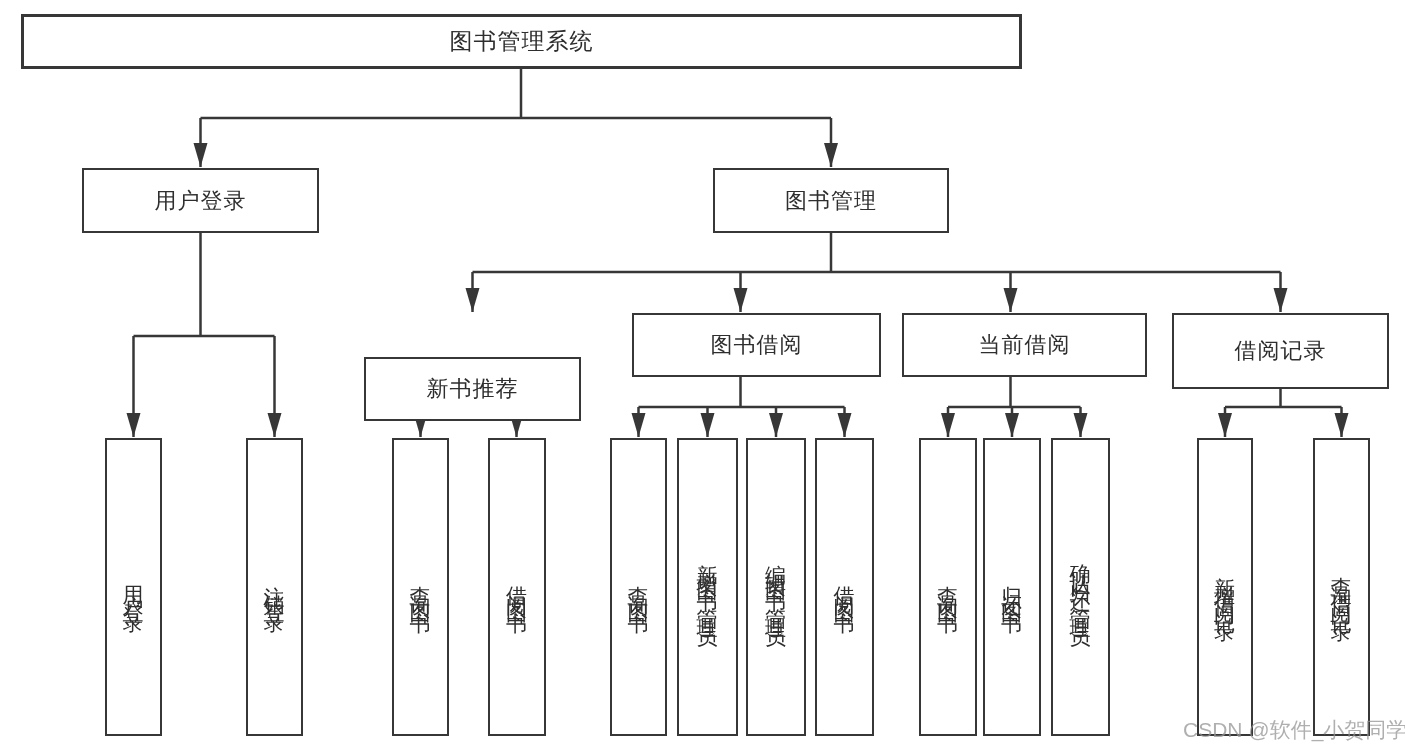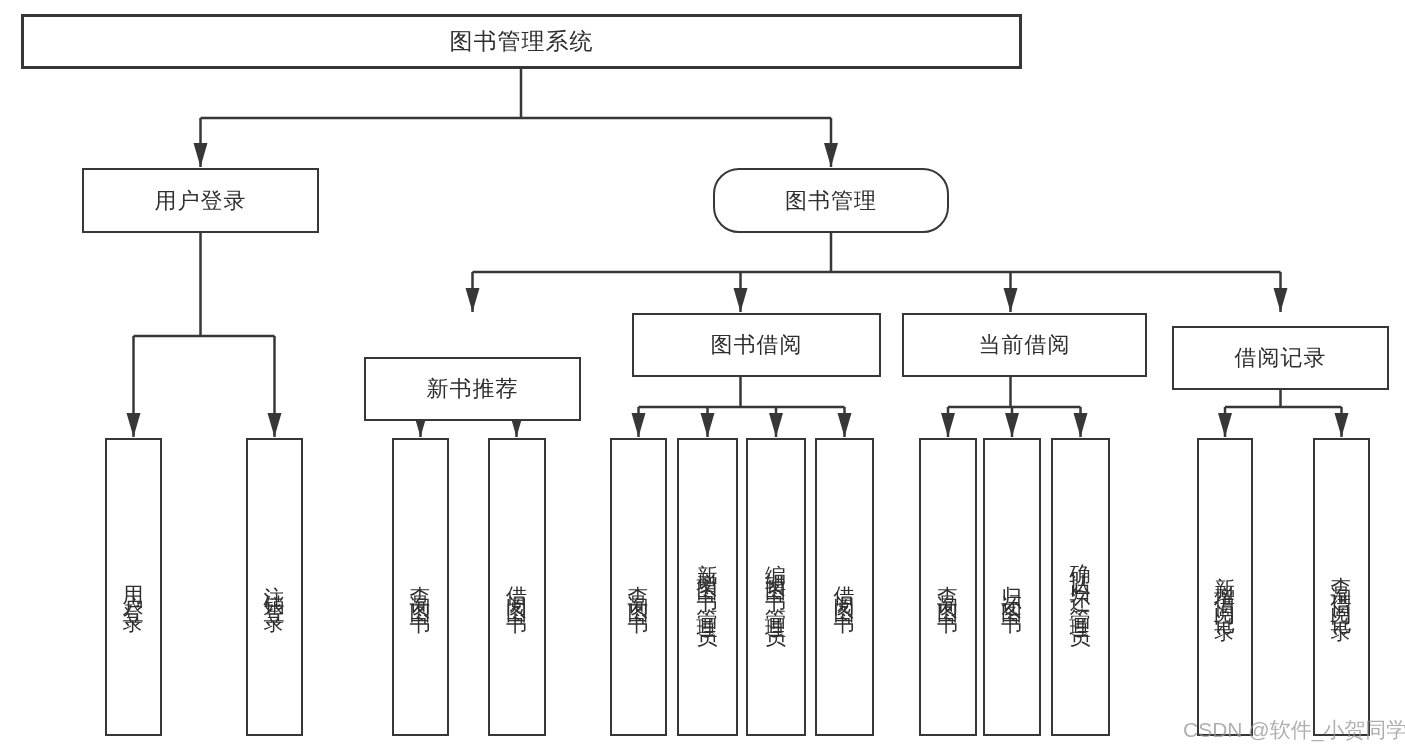--- a/index.html
+++ b/index.html
@@ -113,26 +113,26 @@
       <path d="M1012,407 V437" marker-end="url(#arw)"></path>
       <path d="M1080.5,407 V437" marker-end="url(#arw)"></path>
       <path d="M1225,407 V437" marker-end="url(#arw)"></path>
       <path d="M1341.5,407 V437" marker-end="url(#arw)"></path>
     </g>
   </svg>
 
   <div class="node node-root" style="left:21px; top:14px; width:1001px; height:55px;">图书管理系统</div>
 
   <div class="node node-branch" style="left:82px; top:168px; width:237px; height:65px;">用户登录</div>
-  <div class="node node-branch" style="left:713px; top:168px; width:236px; height:65px;border-radius:26px;">图书管理</div>
+  <div class="node node-branch" style="left:713px; top:168px; width:236px; height:65px;">图书管理</div>
 
   <div class="node node-branch" style="left:364px; top:313px; width:217px; height:64px;margin-top:44px;">新书推荐</div>
   <div class="node node-branch" style="left:632px; top:313px; width:249px; height:64px;">图书借阅</div>
   <div class="node node-branch" style="left:902px; top:313px; width:245px; height:64px;">当前借阅</div>
-  <div class="node node-branch" style="left:1172px; top:326px; width:217px; height:64px;">借阅记录</div>
+  <div class="node node-branch" style="left:1172px; top:313px; width:217px; height:76px;">借阅记录</div>
 
   <div class="leaf" style="left:105px; width:57px;">
     <span>用户登录</span>
   </div>
   <div class="leaf" style="left:246px; width:57px;">
     <span>注销登录</span>
   </div>
 
   <div class="leaf" style="left:392px; width:57px;">
     <span>查询图书</span>

